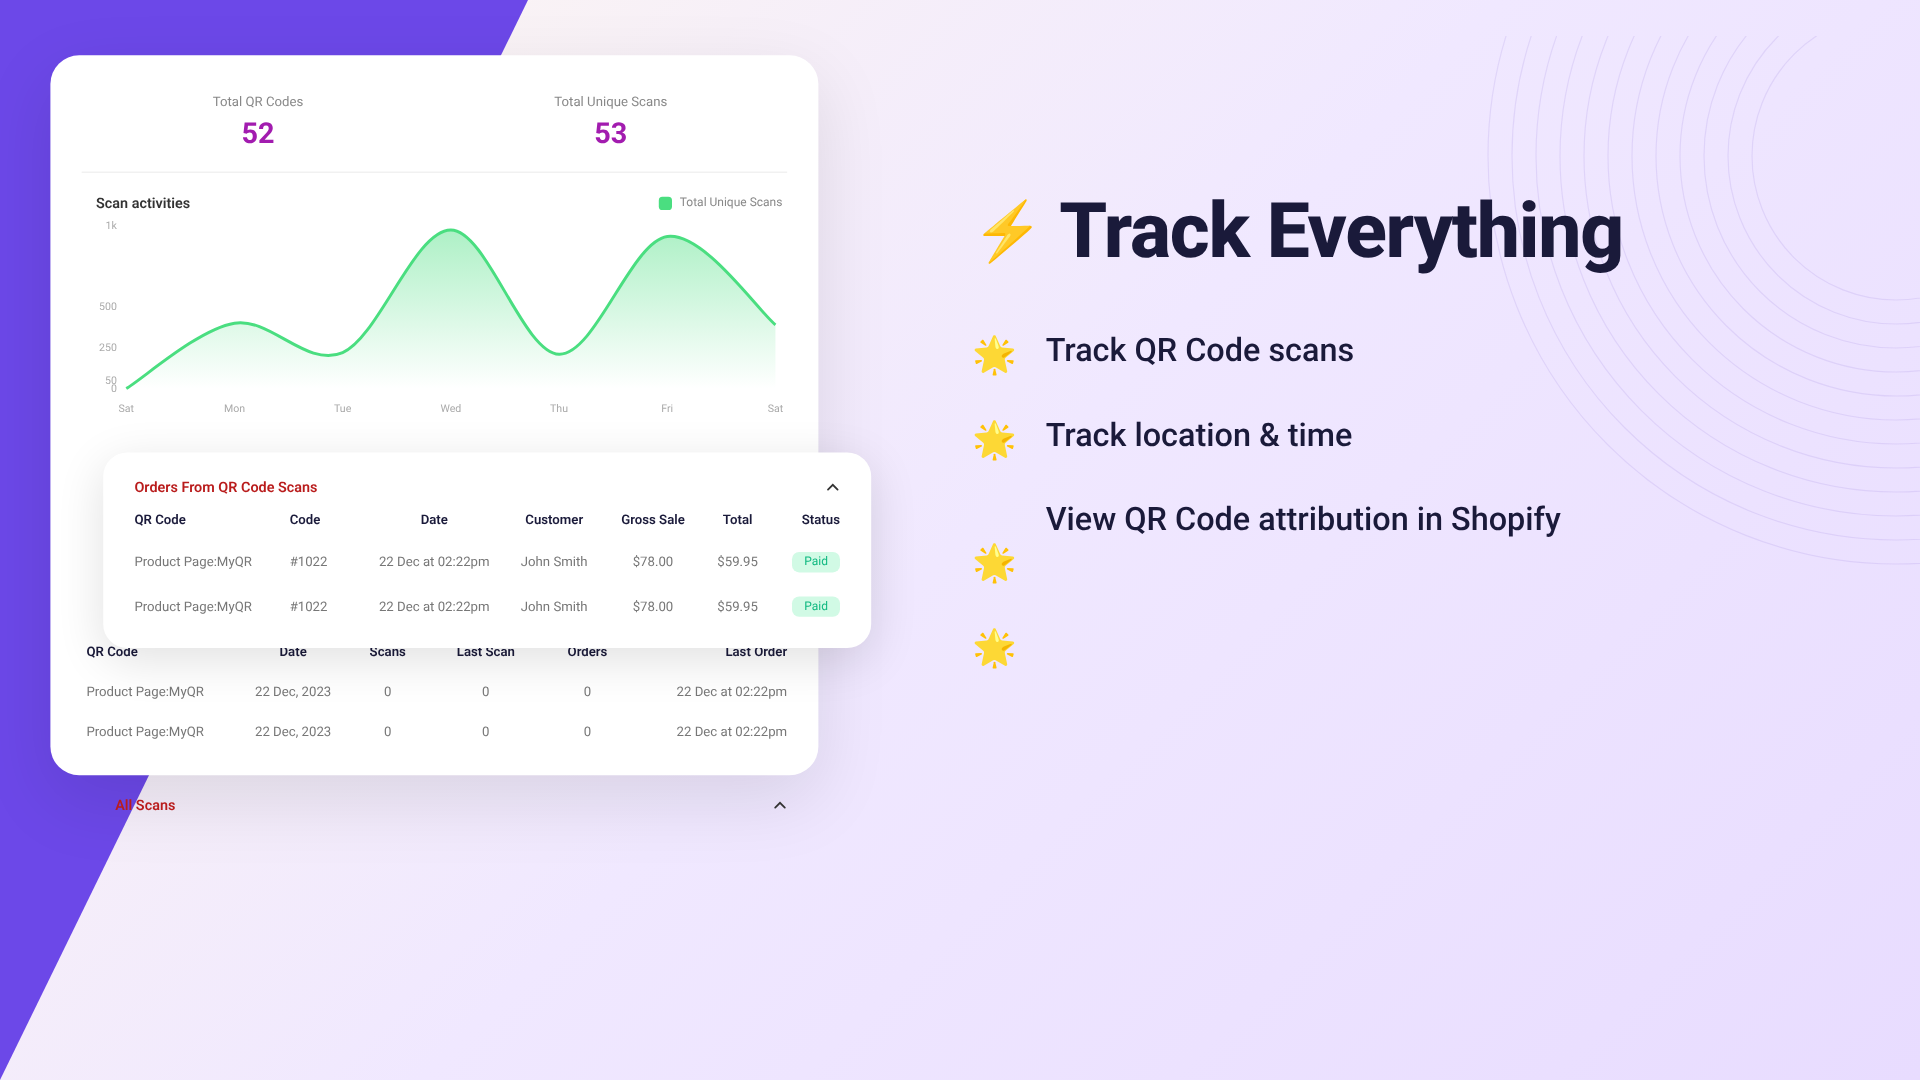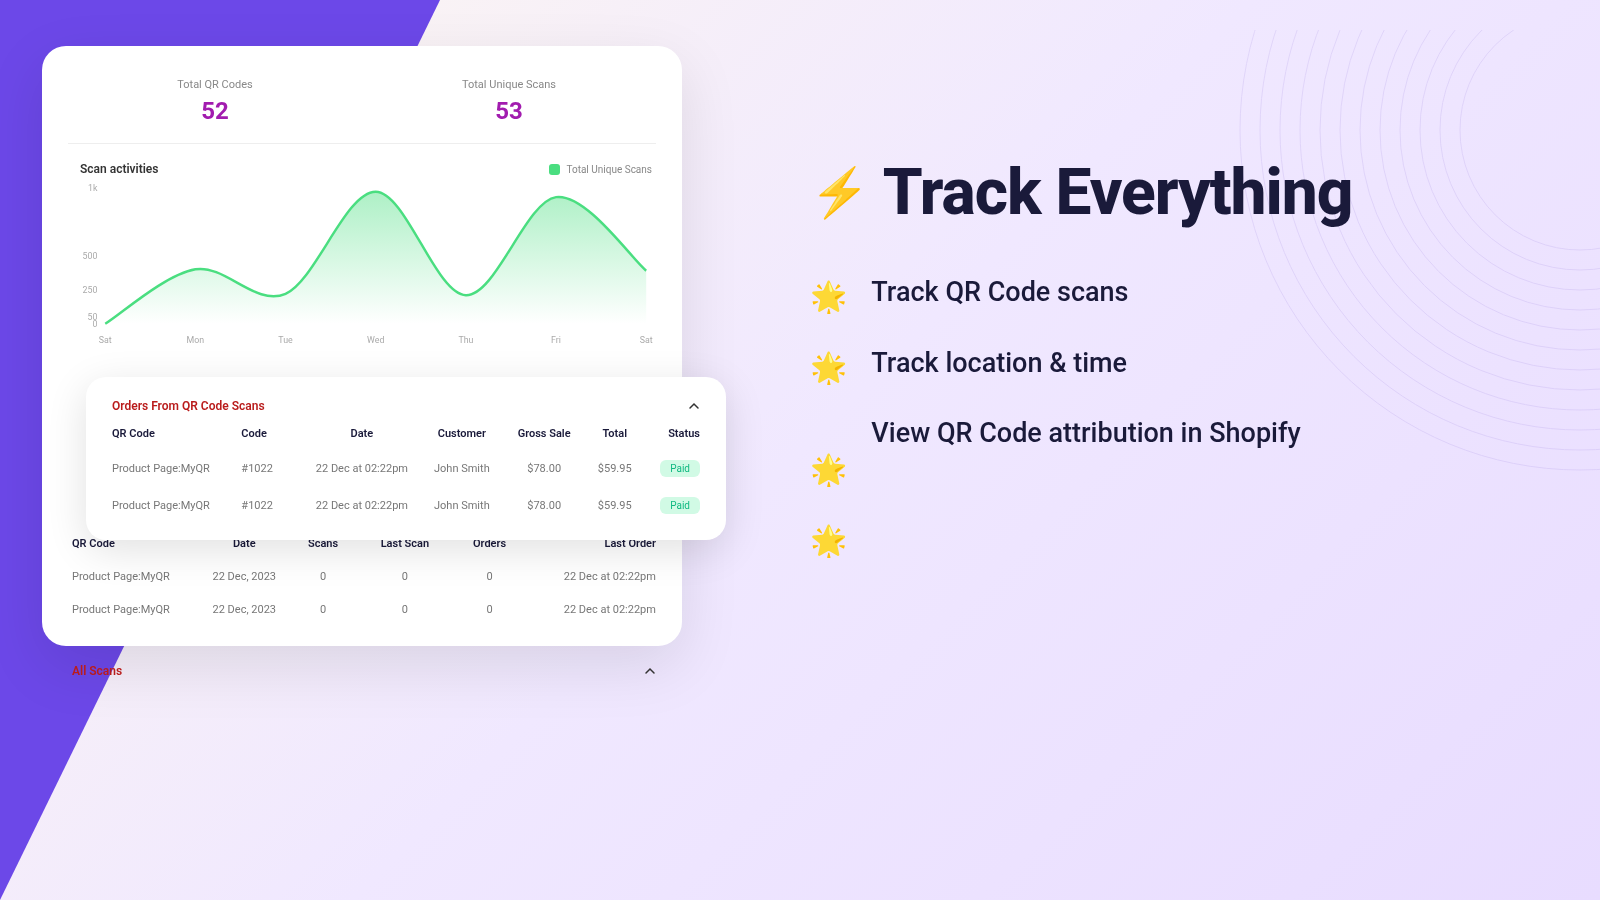--- a/index.html
+++ b/index.html
@@ -133,21 +133,21 @@
     <div class="col2-date">22 Dec, 2023</div>
     <div class="col2-scans">0</div>
     <div class="col2-last">0</div>
     <div class="col2-orders">0</div>
     <div class="col2-lastorder">22 Dec at 02:22pm</div>
             </div>
           </div>
       </div>
     </div>
 
-    <div class="lower-section" style="margin-top:22px;">
+    <div class="lower-section" style="margin-top:22px;margin-left:24px;">
       <div class="section-header">
         <div class="section-title">All Scans</div>
         <div class="chevron">
           <svg width="12" height="12" viewBox="0 0 12 12">
               <path d="M2 8 L6 4 L10 8" stroke="#333" stroke-width="1.5" fill="none" stroke-linecap="round"></path>
             </svg>
         </div>
       </div>
     </div>
   </div>

